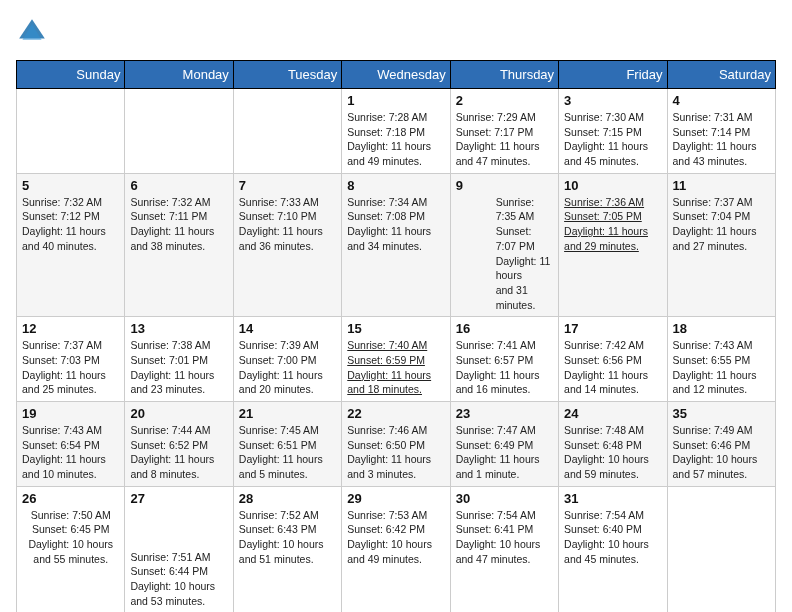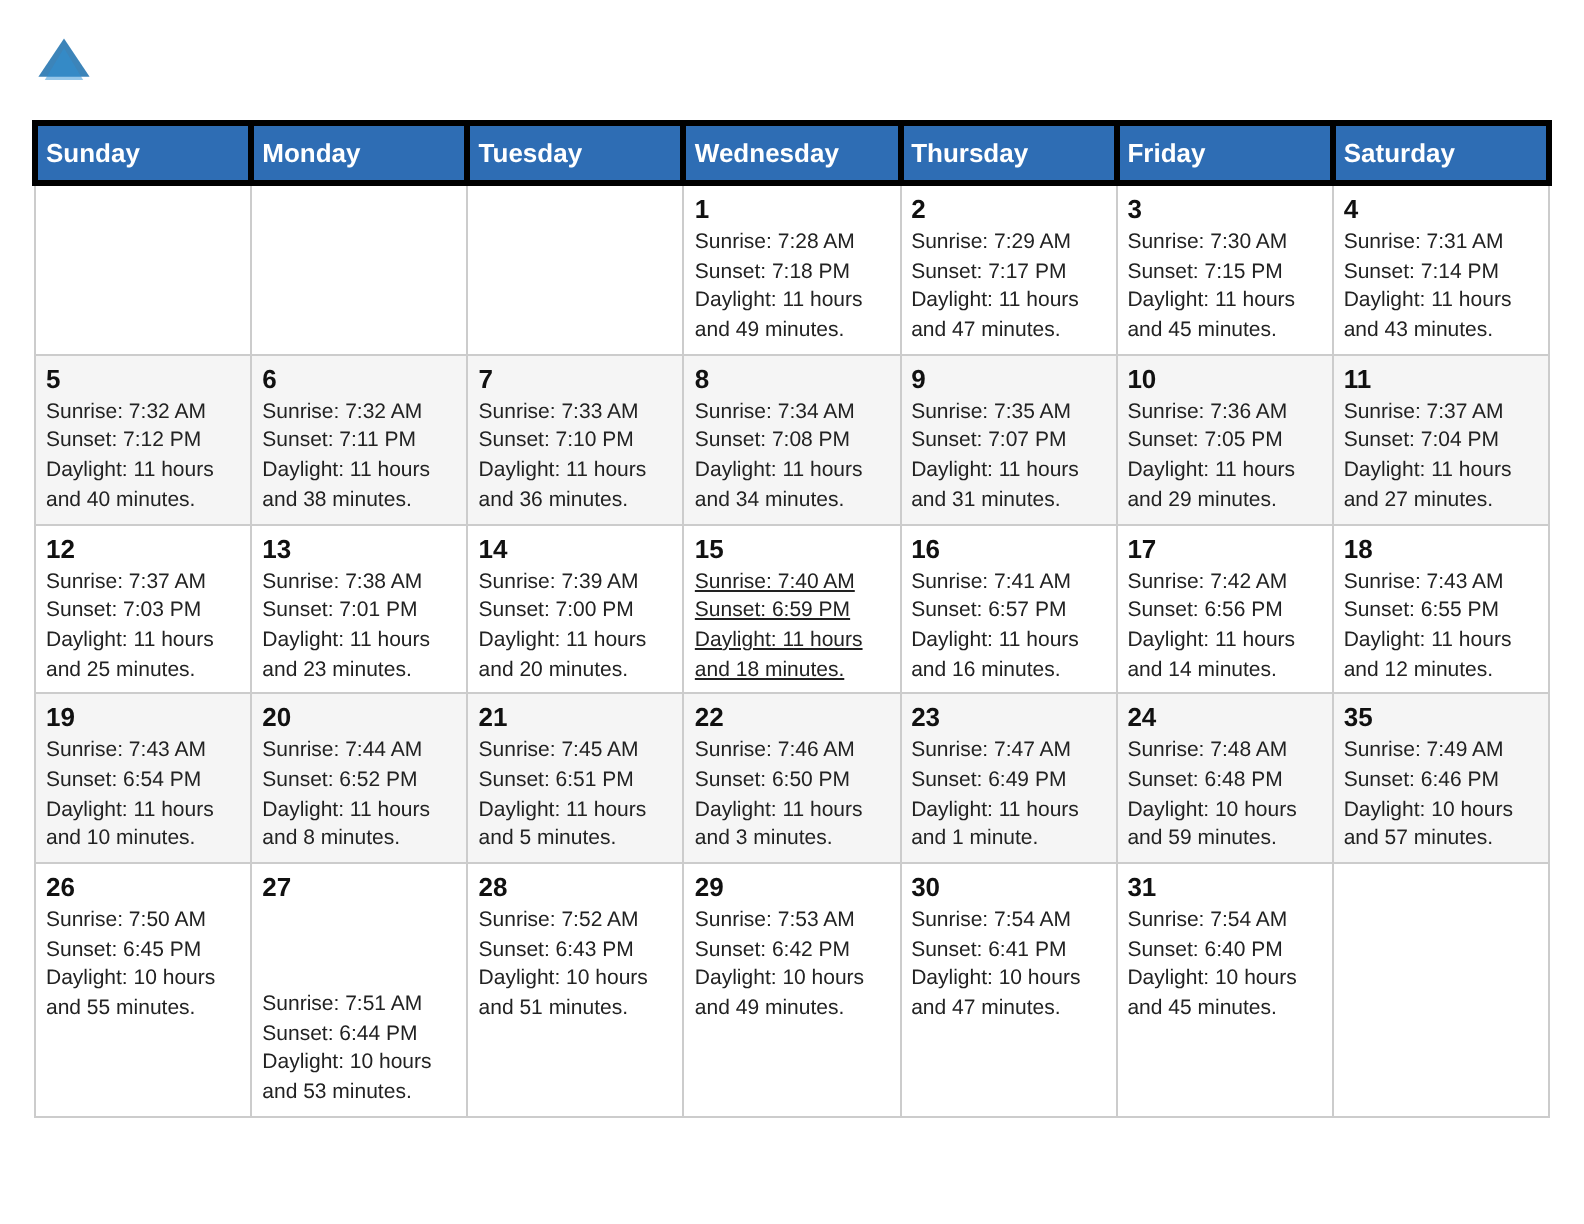--- a/index.html
+++ b/index.html
@@ -55,24 +55,24 @@
     }
     .calendar {
       width: 100%;
       border-collapse: collapse;
       font-size: 11px;
     }
     .calendar th {
       background-color: #2e6db4;
       color: #fff;
       padding: 6px 4px;
-      text-align: left;
+      text-align: right;
       font-size: 13px;
-      font-weight: bold;
-      border: 3px solid #000000;
+      font-weight: normal;
+      border: 1px solid #000000;
     }
     .calendar td {
       border: 1px solid #ccc;
       vertical-align: top;
       padding: 4px 5px;
       width: calc(100% / 7);
       min-height: 80px;
       background: #fff;
     }
     .calendar tr:nth-child(even) td {
@@ -184,28 +184,28 @@
         </td>
         <td>
           <span class="day-number">8</span>
           <div class="day-info" style="white-space: pre-line;">Sunrise: 7:34 AM
 Sunset: 7:08 PM
 Daylight: 11 hours
 and 34 minutes.</div>
         </td>
         <td>
           <span class="day-number">9</span>
-          <div class="day-info" style="white-space: pre-line;">Sunrise: 7:35 AM
+          <div class="day-info" style="white-space: pre-line; margin-left: 40px;">Sunrise: 7:35 AM
 Sunset: 7:07 PM
 Daylight: 11 hours
 and 31 minutes.</div>
         </td>
         <td>
           <span class="day-number">10</span>
-          <div class="day-info" style="white-space: pre-line;">Sunrise: 7:36 AM
+          <div class="day-info" style="white-space: pre-line; text-decoration: underline;">Sunrise: 7:36 AM
 Sunset: 7:05 PM
 Daylight: 11 hours
 and 29 minutes.</div>
         </td>
         <td>
           <span class="day-number">11</span>
           <div class="day-info" style="white-space: pre-line;">Sunrise: 7:37 AM
 Sunset: 7:04 PM
 Daylight: 11 hours
 and 27 minutes.</div>
@@ -309,21 +309,21 @@
           <span class="day-number">35</span>
           <div class="day-info" style="white-space: pre-line;">Sunrise: 7:49 AM
 Sunset: 6:46 PM
 Daylight: 10 hours
 and 57 minutes.</div>
         </td>
       </tr>
       <tr>
         <td>
           <span class="day-number">26</span>
-          <div class="day-info" style="white-space: pre-line;">Sunrise: 7:50 AM
+          <div class="day-info" style="white-space: pre-line; text-align: center;">Sunrise: 7:50 AM
 Sunset: 6:45 PM
 Daylight: 10 hours
 and 55 minutes.</div>
         </td>
         <td>
           <span class="day-number">27</span>
           <div class="day-info" style="white-space: pre-line; margin-top: 44px;">Sunrise: 7:51 AM
 Sunset: 6:44 PM
 Daylight: 10 hours
 and 53 minutes.</div>

